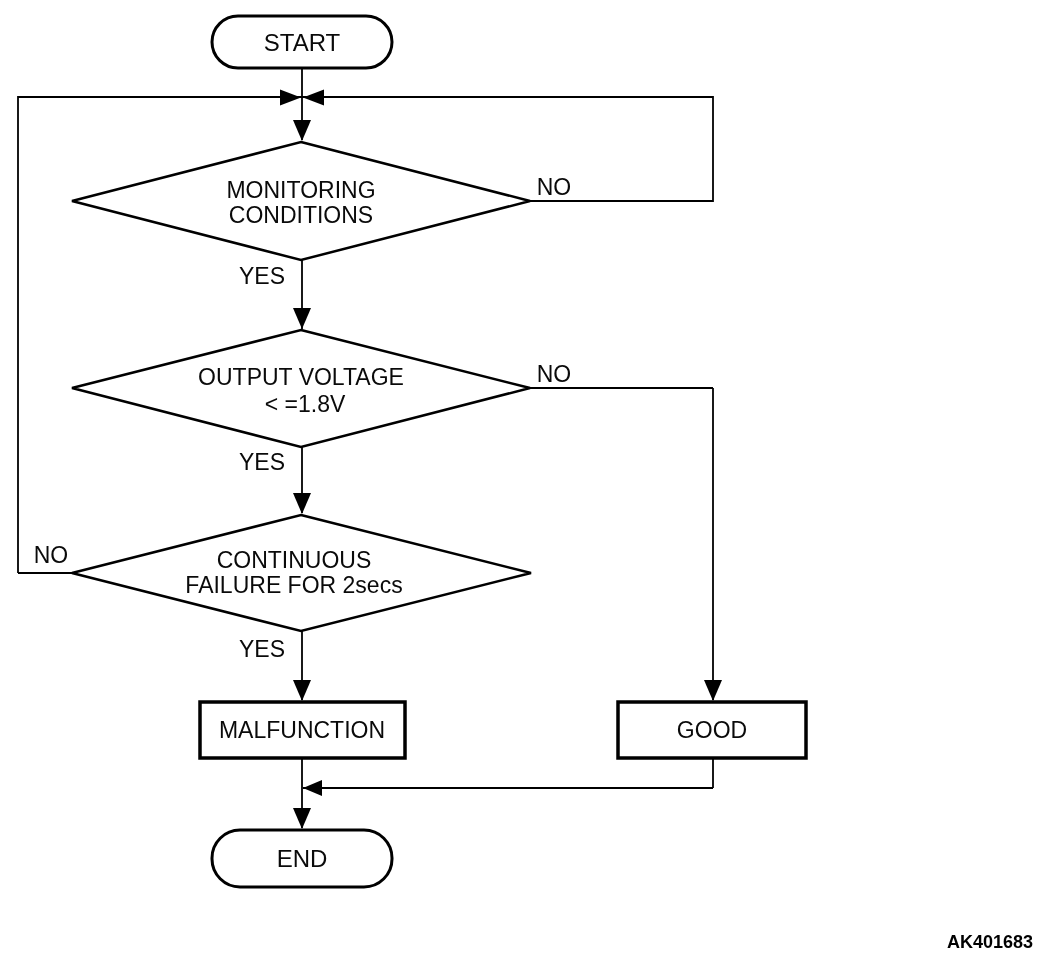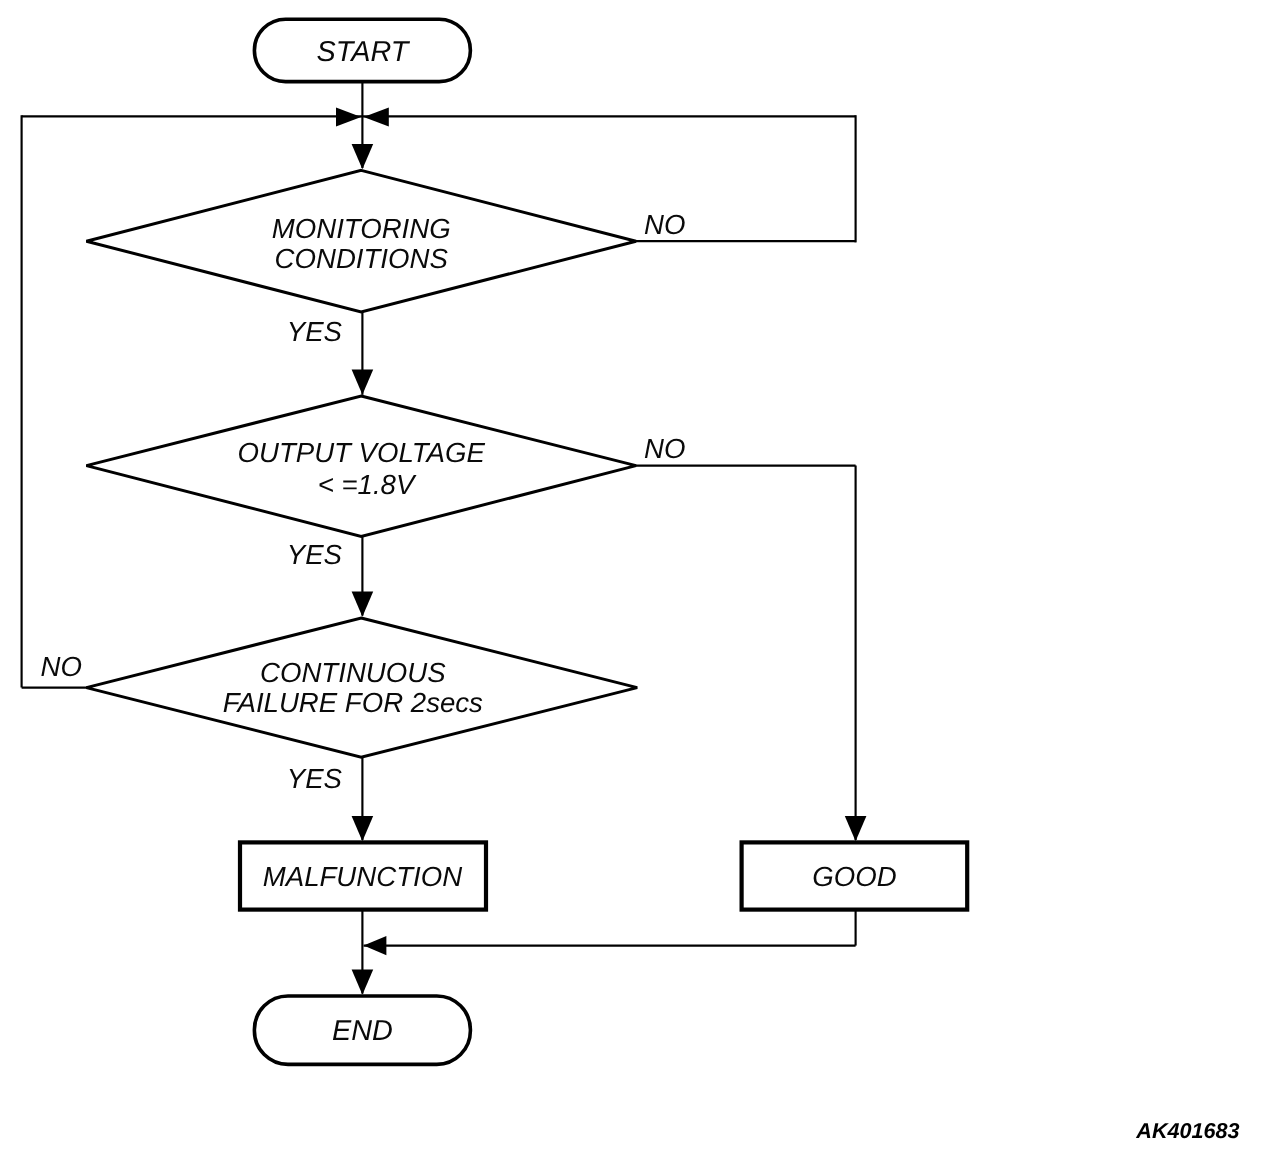--- a/index.html
+++ b/index.html
@@ -6,21 +6,20 @@
     margin: 0;
     padding: 0;
     background: #ffffff;
   }
   .canvas {
     position: relative;
     width: 1056px;
     height: 962px;
     background: #ffffff;
     font-family: "Liberation Sans", "DejaVu Sans", sans-serif;
-    font-style: italic;
   }
   svg {
     position: absolute;
     top: 0;
     left: 0;
   }
   .shape {
     fill: #ffffff;
     stroke: #000000;
   }

